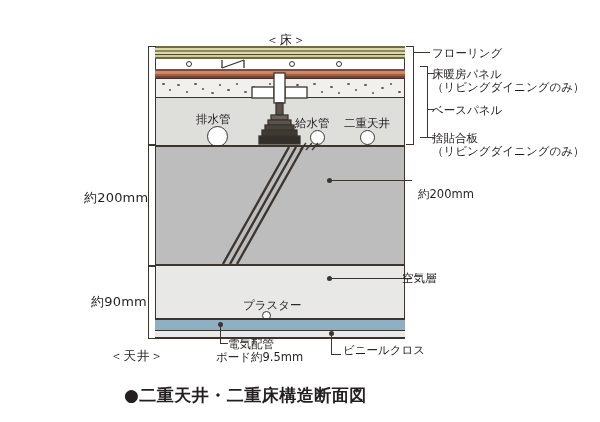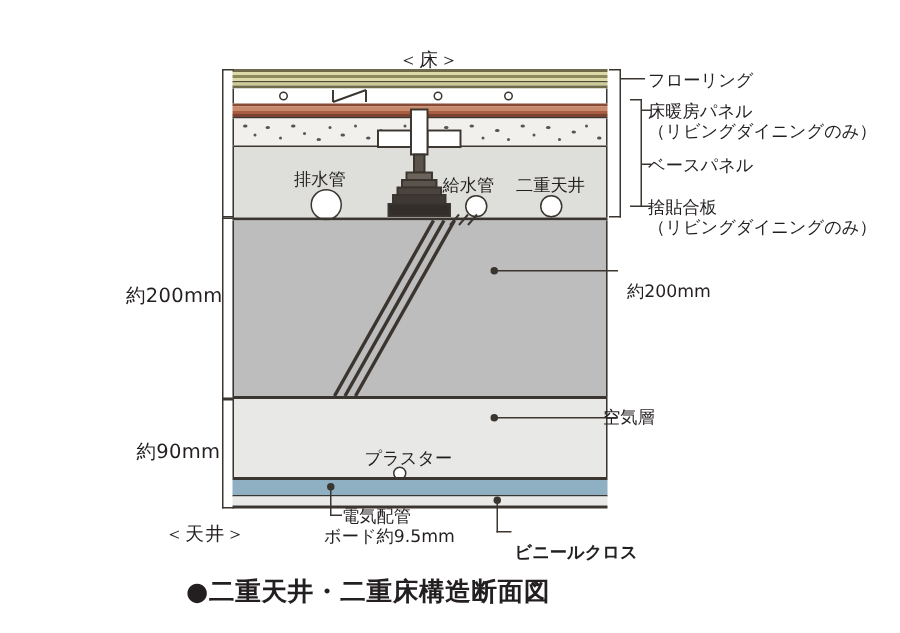--- a/index.html
+++ b/index.html
@@ -188,21 +188,21 @@
 
   <div class="dotm" style="left:218px; top:322px;"></div>
   <div class="leadv" style="left:220px; top:324px; height:20px;"></div>
   <div class="lead" style="left:220px; top:343px; width:8px;"></div>
   <div class="txt lbl-tag" style="left:228px; top:337px;">電気配管</div>
   <div class="txt lbl-tag" style="left:216px; top:350px;">ボード約9.5mm</div>
 
   <div class="dotm" style="left:329px; top:331px;"></div>
   <div class="leadv" style="left:331px; top:333px; height:22px;"></div>
   <div class="lead" style="left:331px; top:354px; width:10px;"></div>
-  <div class="txt lbl-tag" style="left:343px; top:361px;font-weight:bold;">ビニールクロス</div>
+  <div class="txt lbl-tag" style="left:343px; top:343px;">ビニールクロス</div>
 
   <svg class="ovl" viewBox="0 0 600 422">
 
     <g stroke="#3b3530" stroke-width="1.3" fill="none">
       <line x1="222" y1="68" x2="222" y2="60"></line>
       <line x1="222" y1="68" x2="244" y2="60"></line>
       <line x1="244" y1="60" x2="244" y2="68"></line>
     </g>
 
     <g stroke="#3b3530" stroke-width="1.3">

